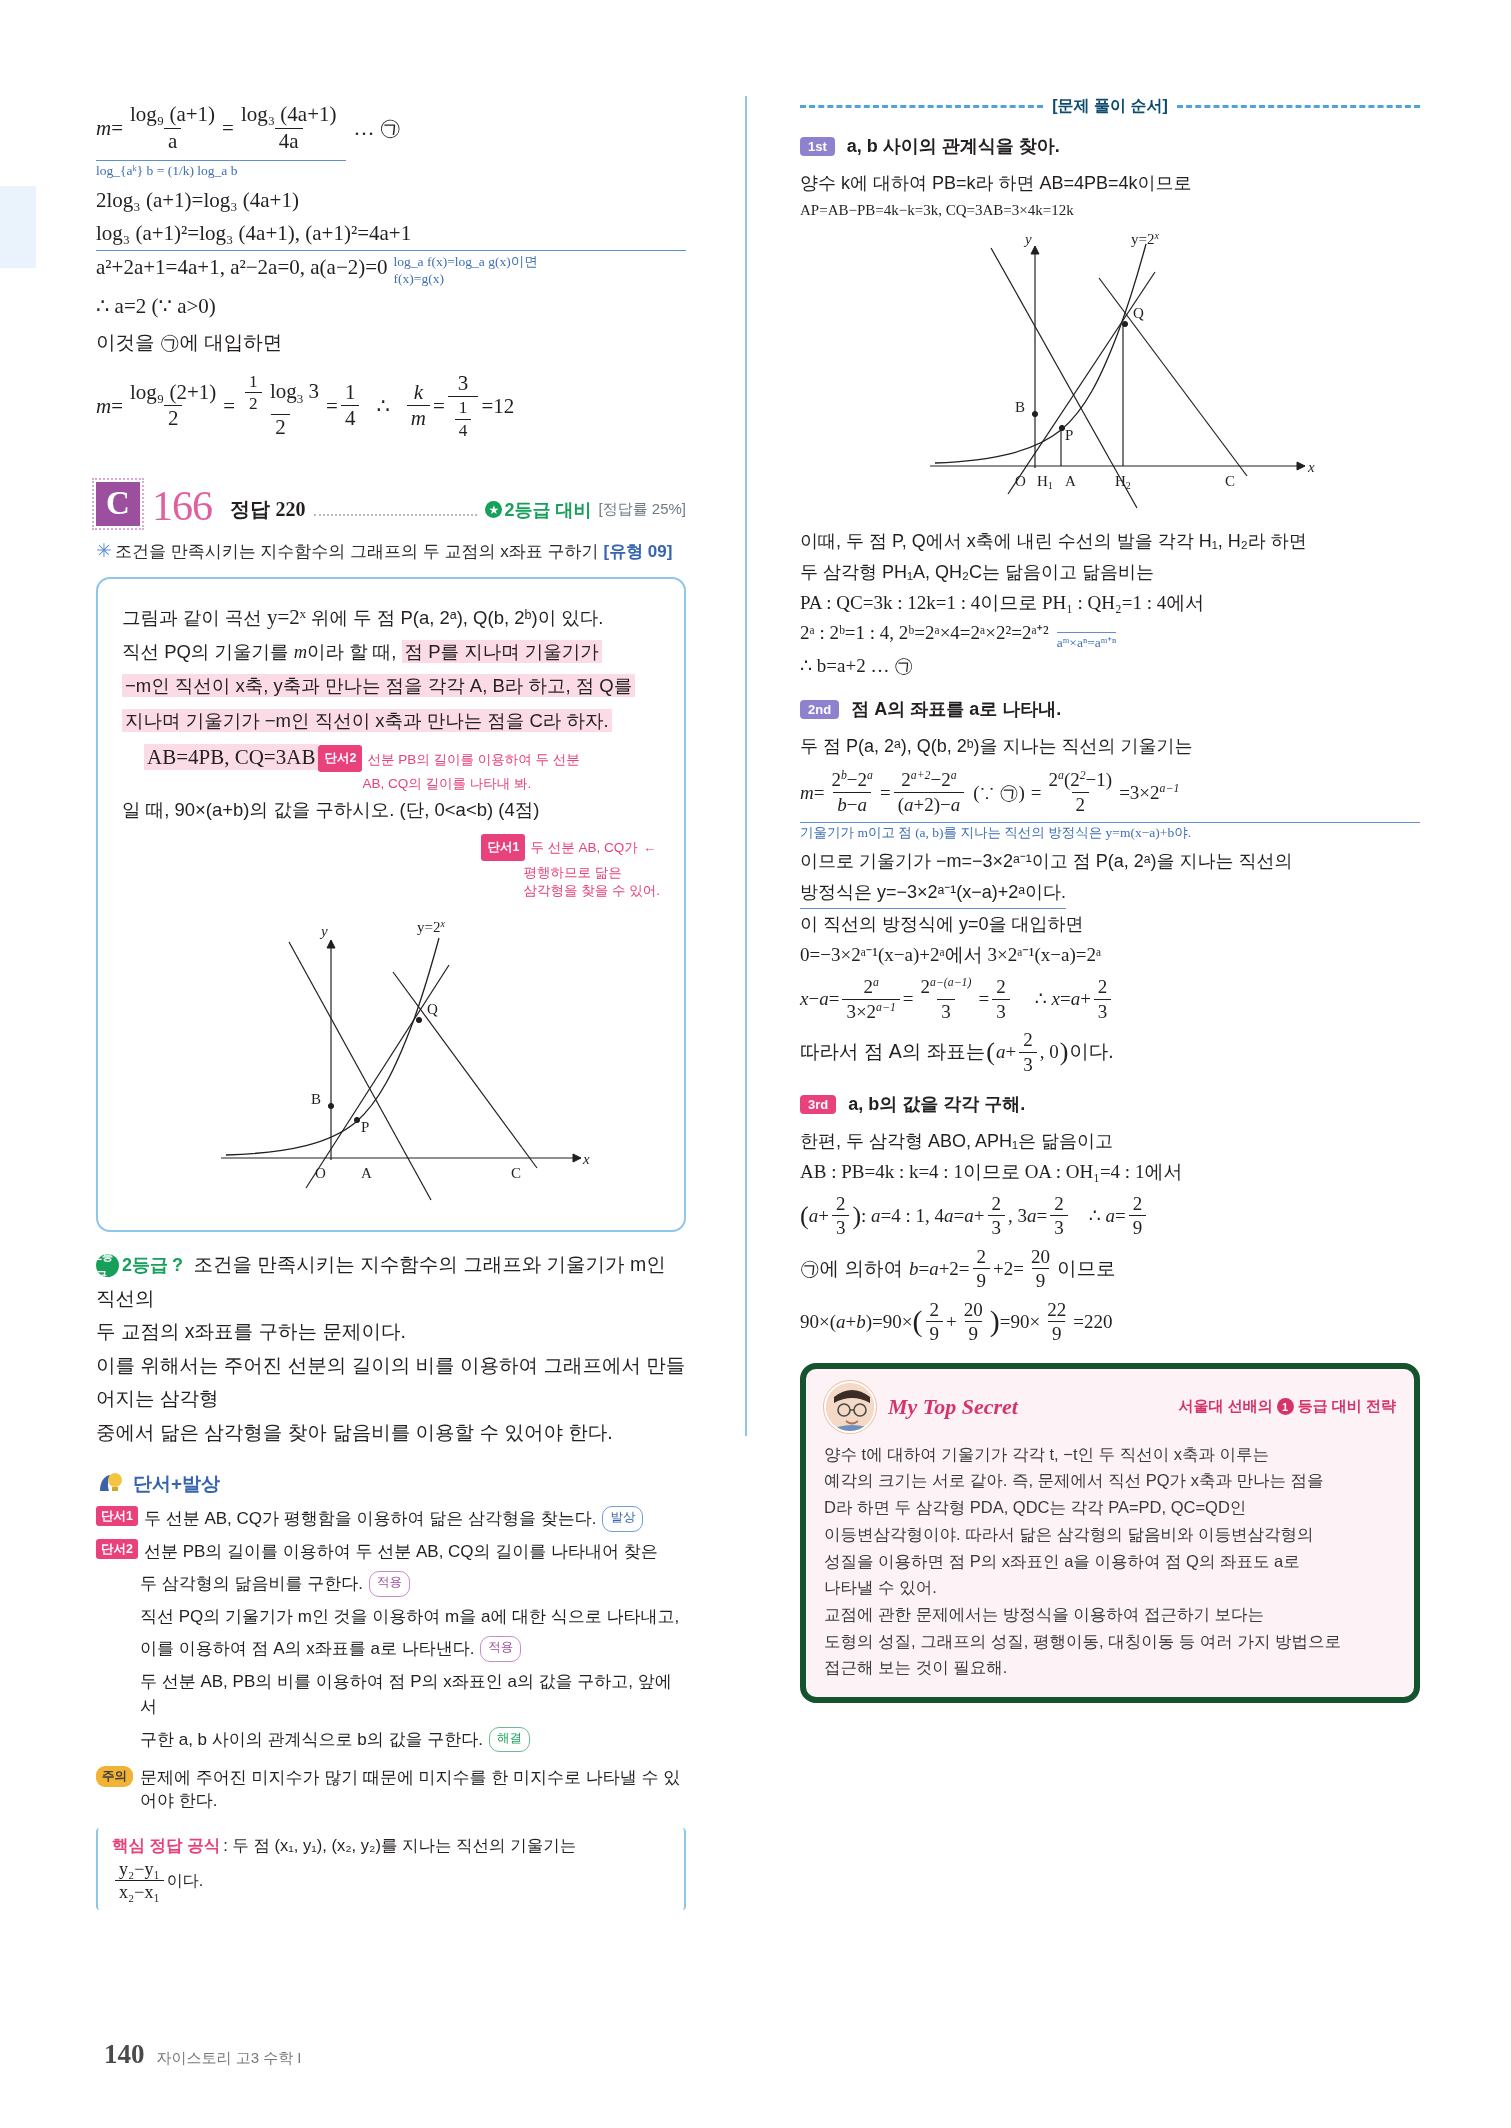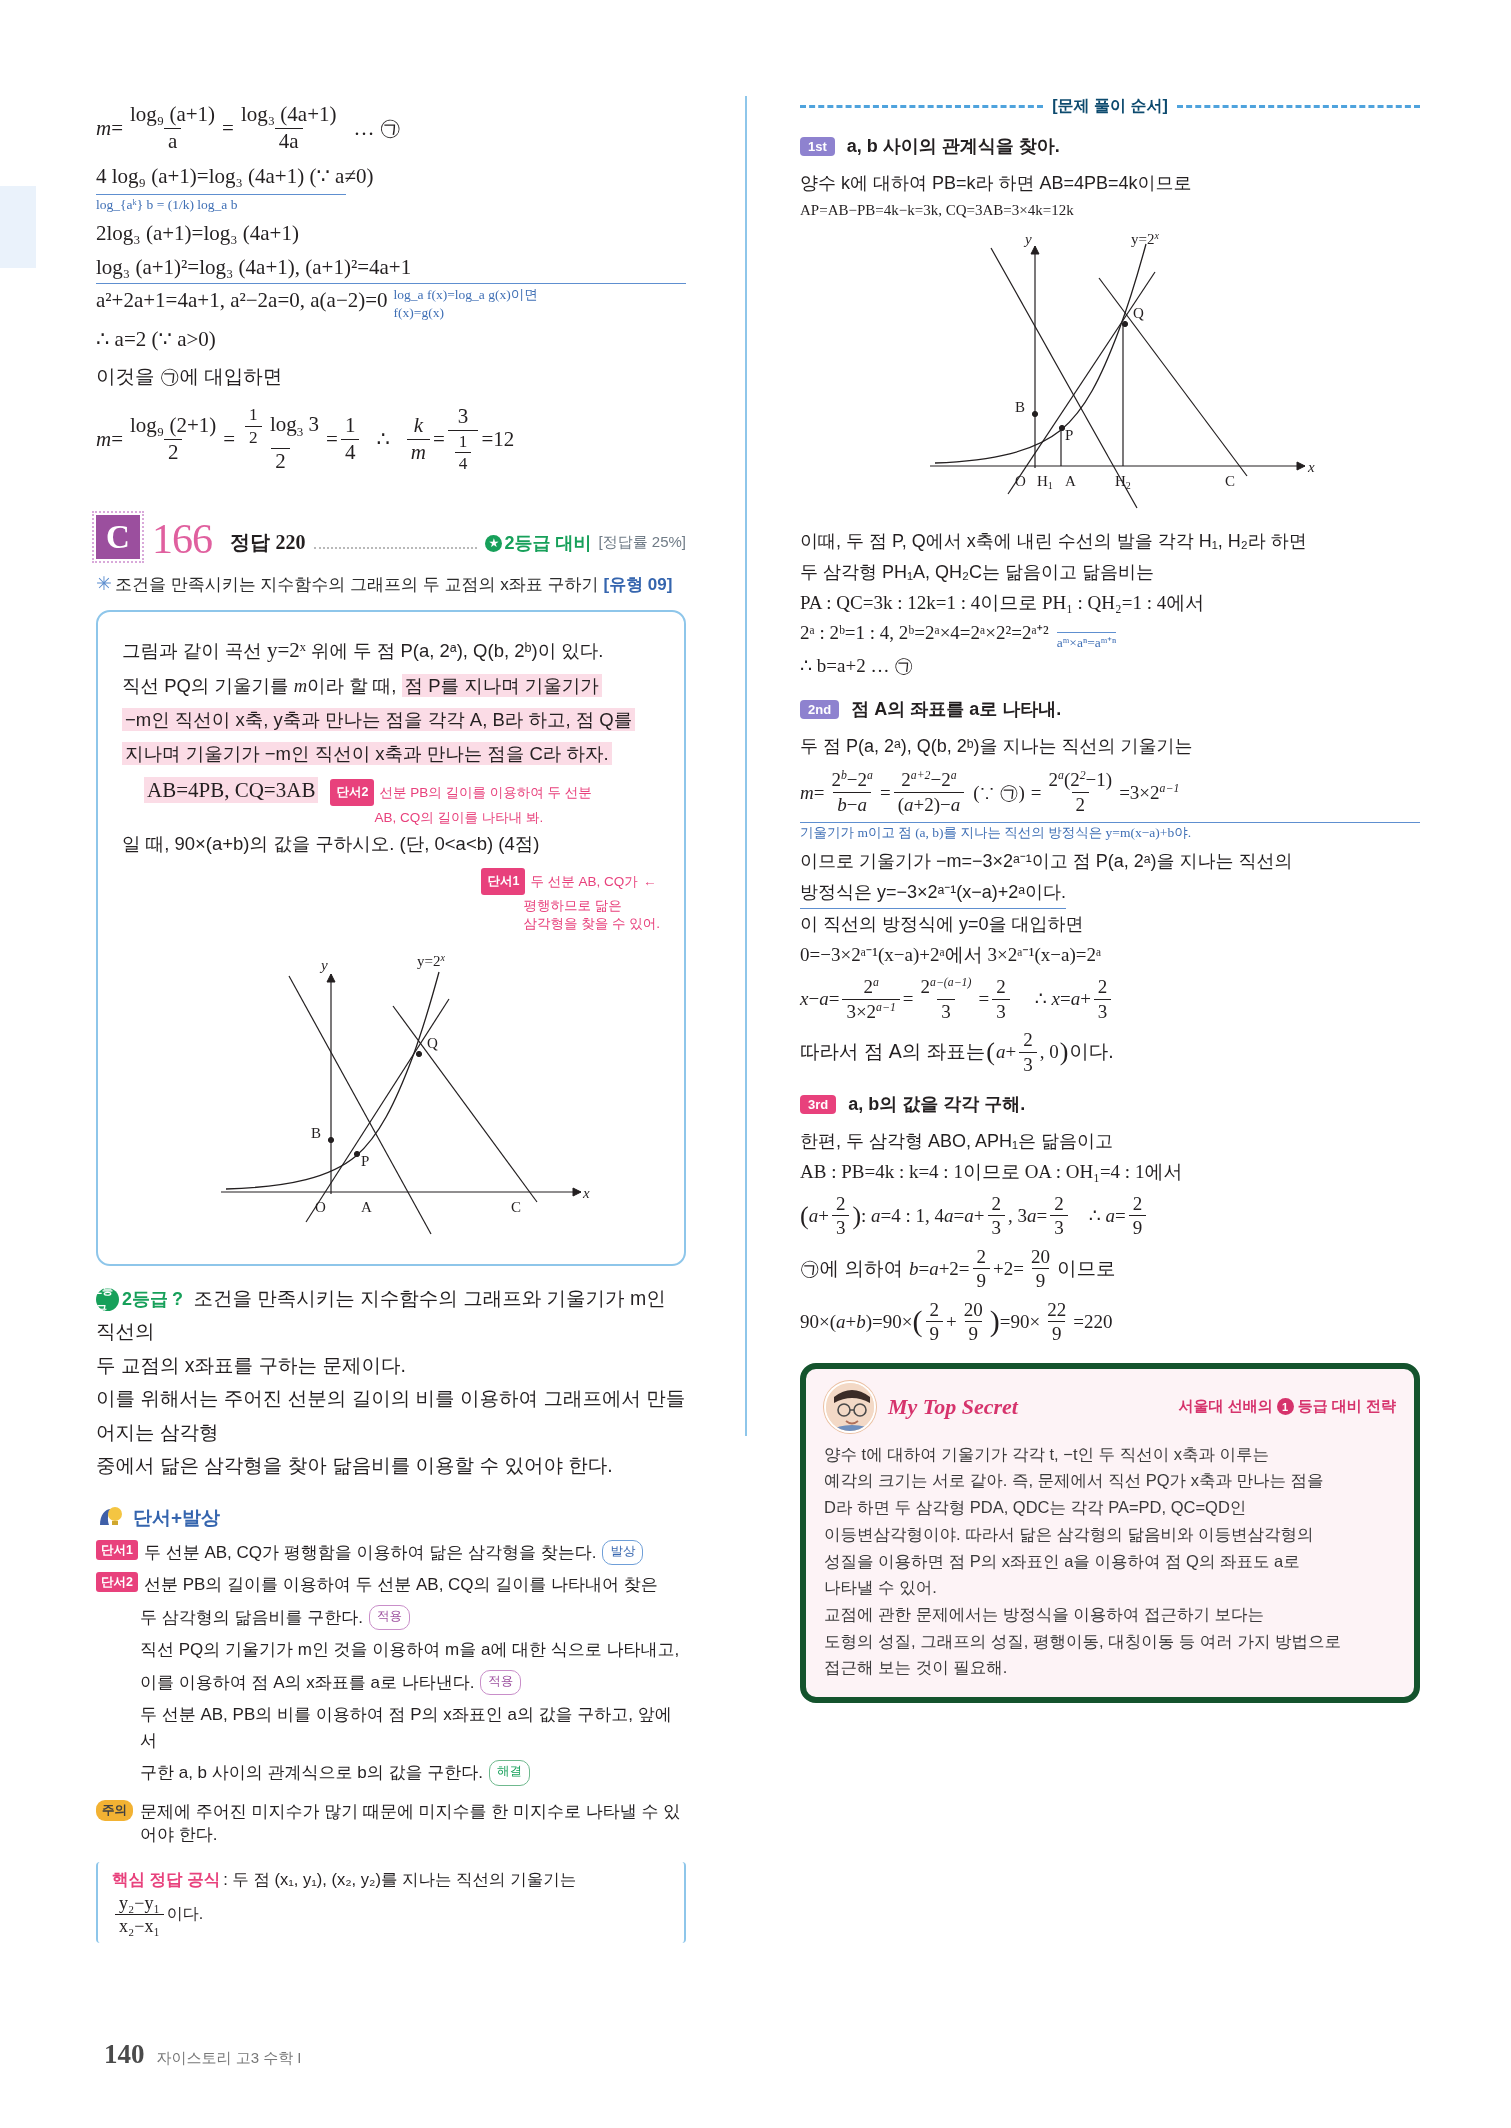--- a/index.html
+++ b/index.html
@@ -150,21 +150,20 @@
           <span class="den">a</span>
         </span>
         <span>=</span>
         <span class="frac">
           <span class="num">log₃ (4a+1)</span>
           <span class="den">4a</span>
         </span>
         <span style="margin-left:10px">… ㉠</span>
       </div>
 
-      <div style="margin-top:6px">4 log₉ (a+1)=log₃ (4a+1) (∵ a≠0)</div>
       <div class="annot annot-box" style="width:250px;margin:1px 0 4px">log_{aᵏ} b = (1/k) log_a b</div>
 
       <div>2log₃ (a+1)=log₃ (4a+1)</div>
 
       <div style="position:relative">
         <div class="annot-box" style="border-top:none"></div>
         <div>log₃ (a+1)²=log₃ (4a+1),  (a+1)²=4a+1</div>
         <div style="border-top:1.2px solid #5e8fd0;width:100%;"></div>
         <div style="display:flex;align-items:flex-start">
           <div>a²+2a+1=4a+1,  a²−2a=0,  a(a−2)=0</div>
@@ -247,21 +246,21 @@
         <div>
           <span>직선 PQ의 기울기를 </span><i class="mi">m</i><span>이라 할 때, </span><span class="hl2">점 P를 지나며 기울기가</span>
         </div>
         <div><span class="hl2">−m인 직선이 x축, y축과 만나는 점을 각각 A, B라 하고, 점 Q를</span></div>
         <div><span class="hl2">지나며 기울기가 −m인 직선이 x축과 만나는 점을 C라 하자.</span></div>
 
         <div style="display:flex;align-items:flex-start;margin-top:3px">
           <div class="math" style="font-size:21px;margin-left:22px">
             <span class="hl2">AB=4PB, CQ=3AB</span>
           </div>
-          <div style="margin-left:12px">
+          <div style="">
             <span class="clue-tag">단서2</span>
             <span class="clue-txt">선분 PB의 길이를 이용하여 두 선분</span>
             <div class="clue-txt" style="margin-left:44px">AB, CQ의 길이를 나타내 봐.</div>
           </div>
         </div>
 
         <div>일 때, 90×(a+b)의 값을 구하시오. (단, 0&lt;a&lt;b) (4점)</div>
 
         <div style="display:flex;justify-content:flex-end;margin-top:2px">
           <div style="text-align:left">

